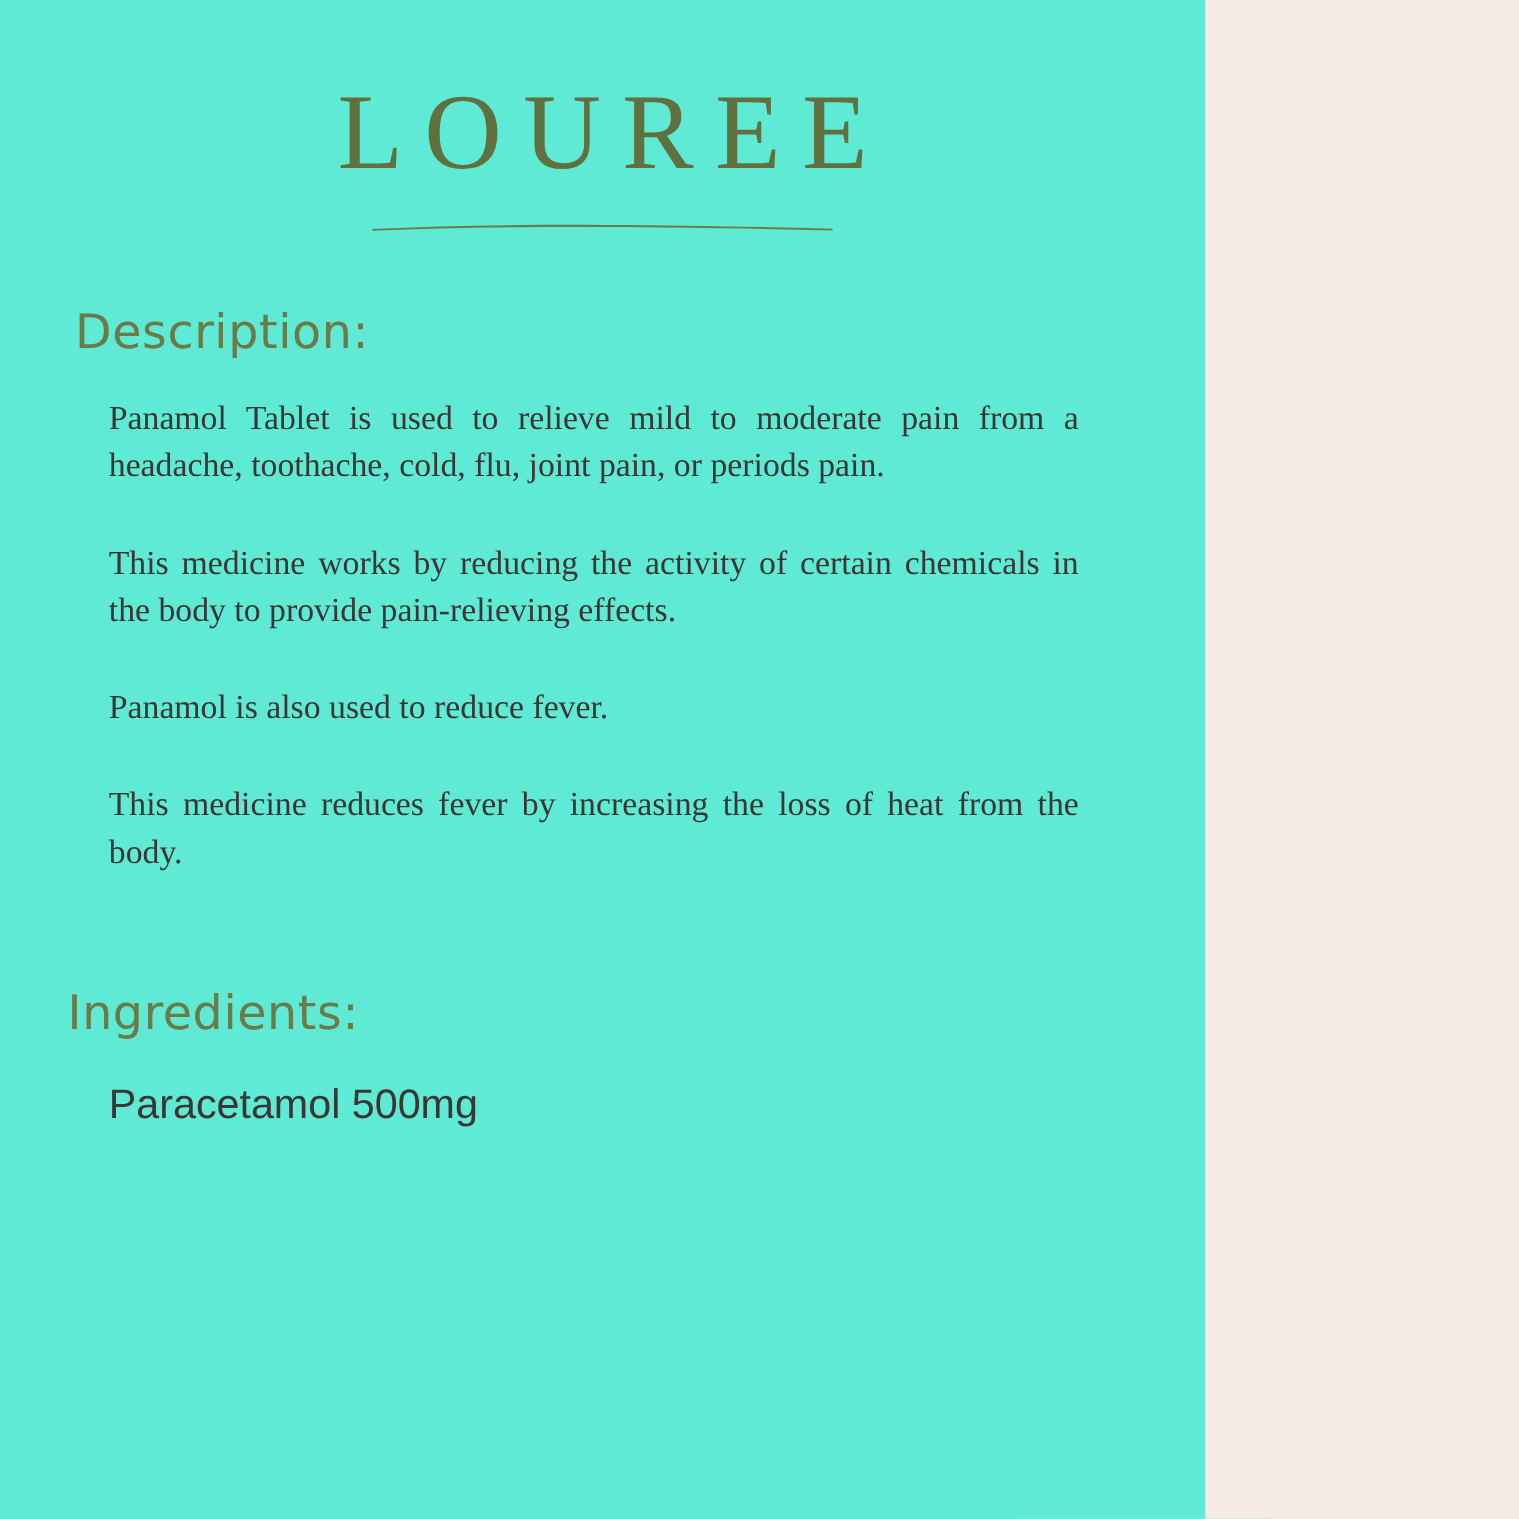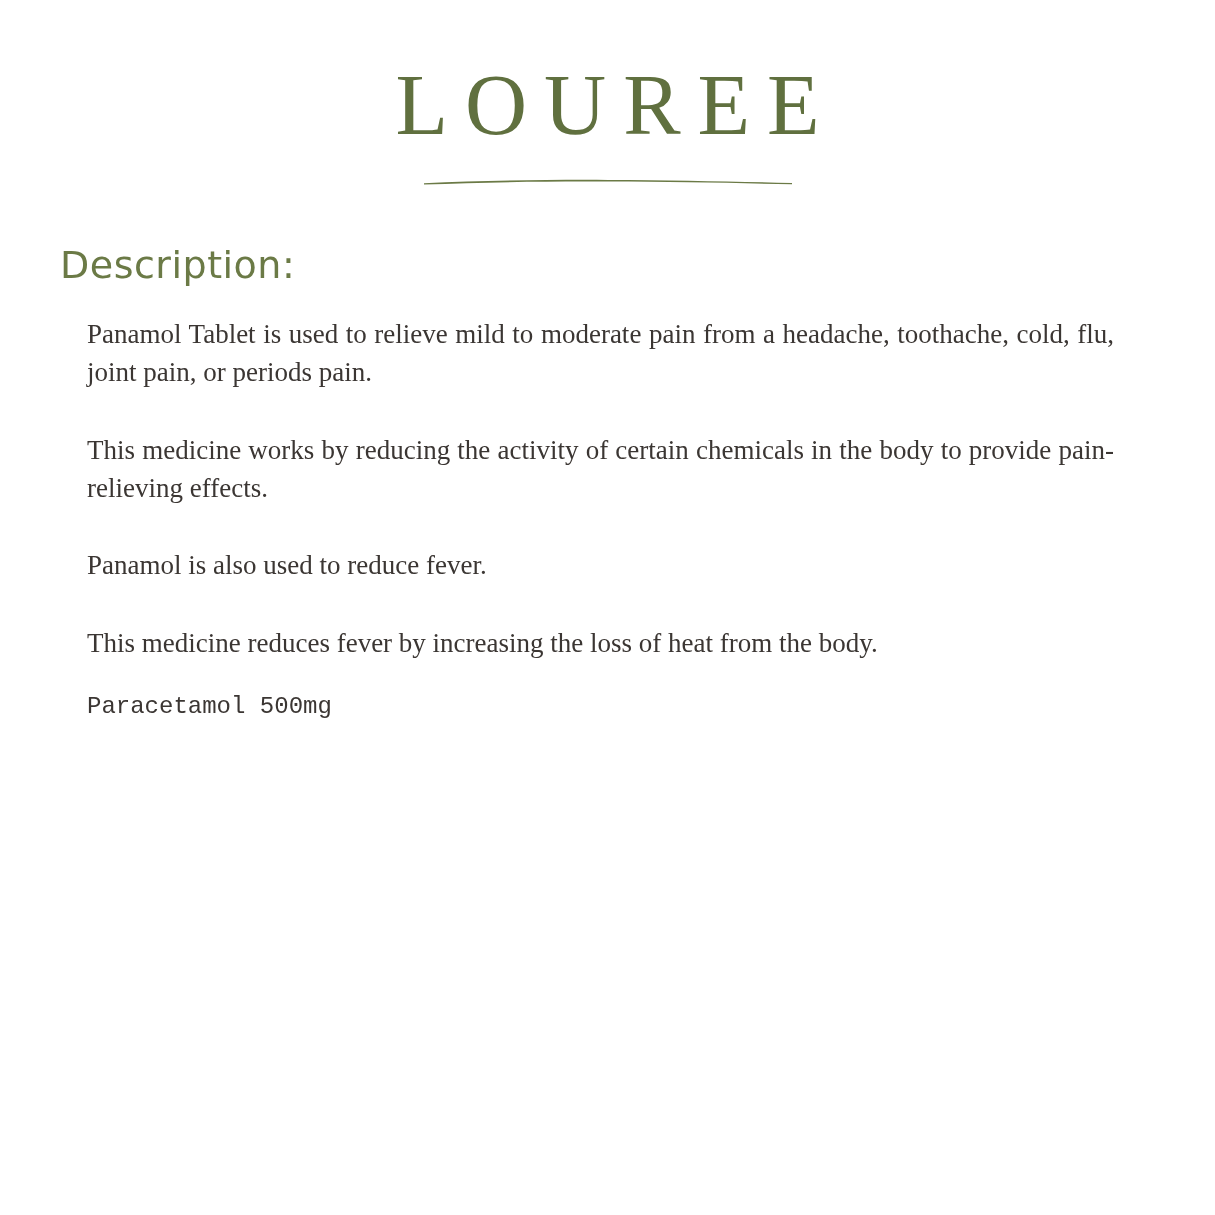--- a/index.html
+++ b/index.html
@@ -8,23 +8,23 @@
   }
   body {
     width: 1215px;
     height: 1215px;
     background: #f6ebe4;
     font-family: "Liberation Serif", serif;
     overflow: hidden;
   }
   .page {
     position: relative;
-    width: 1215px;
+    width: 964px;
     height: 1215px;
-    background: #ffffff;
+    background: #5eead4;
     box-sizing: border-box;
   }
 
   
   .brand-block {
     padding-top: 62px;
     text-align: center;
   }
   .brand-title {
     font-family: "Liberation Serif", serif;
@@ -73,22 +73,22 @@
     margin-top: 39px;
   }
   .para:first-child {
     margin-top: 28px;
   }
   #ingredients-heading {
     margin-top: 88px;
     padding-left: 0px;
   }
   .ingredient-text {
-    font-family: Liberation Mono, monospace;
-    font-size: 24px;
+    font-family: Liberation Sans, sans-serif;
+    font-size: 33px;
     line-height: 1.42;
     color: #3b3633;
     padding-left: 33px;
     margin-top: 28px;
     text-align: left;
   }
 </style>
 </head>
 <body>
 
@@ -107,17 +107,18 @@
 
     <div id="description-heading" class="section-heading">Description:</div>
 
     <div class="body-text">
       <div class="para">Panamol Tablet is used to relieve mild to moderate pain from a headache, toothache, cold, flu, joint pain, or periods pain.</div>
       <div class="para">This medicine works by reducing the activity of certain chemicals in the body to provide pain-relieving effects.</div>
       <div class="para">Panamol is also used to reduce fever.</div>
       <div class="para">This medicine reduces fever by increasing the loss of heat from the body.</div>
     </div>
 
+    <div id="ingredients-heading" class="section-heading">Ingredients:</div>
 
     <div class="ingredient-text">Paracetamol 500mg</div>
 
   </div>
 </div>
 
 </body></html>

